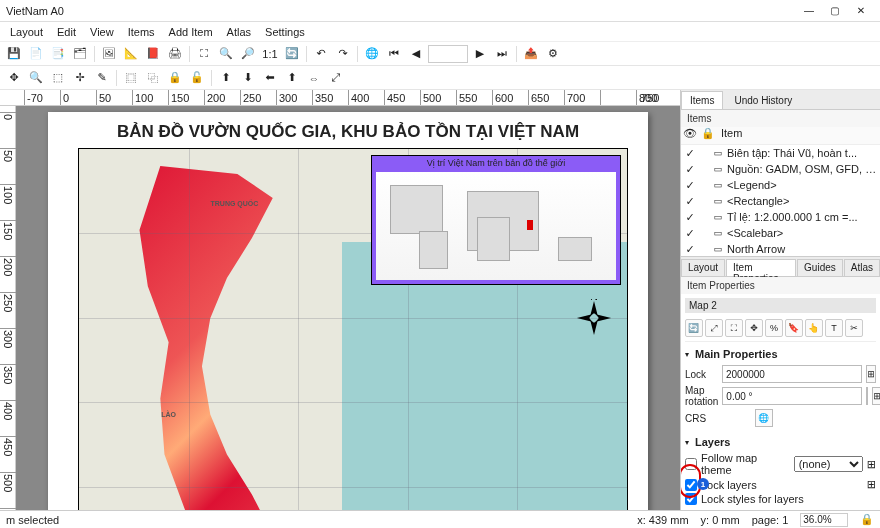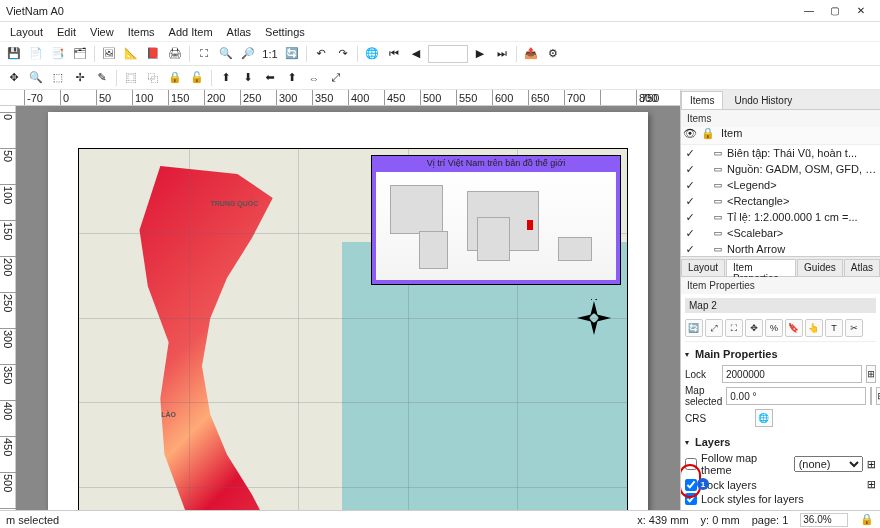--- a/index.html
+++ b/index.html
@@ -175,20 +175,21 @@
           <span class="tick" style="top: 186px;">250</span>
           <span class="tick" style="top: 222px;">300</span>
           <span class="tick" style="top: 258px;">350</span>
           <span class="tick" style="top: 294px;">400</span>
           <span class="tick" style="top: 330px;">450</span>
           <span class="tick" style="top: 366px;">500</span>
           <span class="tick" style="top: 402px;">550</span>
         </div>
       <div class="page-scroll">
         <div class="page">
+          <div class="map-title">BẢN ĐỒ VƯỜN QUỐC GIA, KHU BẢO TỒN TẠI VIỆT NAM</div>
           <div class="map-frame">
             <div class="sea" style="left:0;top:0;right:0;bottom:0"></div>
             <div class="land" style="left:0;top:0;width:48%;height:100%"></div>
             <div class="land" style="left:0;top:0;width:100%;height:22%"></div>
             <div class="vn" style="left:8%;top:4%;width:38%;height:95%"></div>
             <div class="grid-line" style="left:0;right:0;top:20%;height:1px"></div>
             <div class="grid-line" style="left:0;right:0;top:40%;height:1px"></div>
             <div class="grid-line" style="left:0;right:0;top:60%;height:1px"></div>
             <div class="grid-line" style="left:0;right:0;top:80%;height:1px"></div>
             <div class="grid-line" style="top:0;bottom:0;left:20%;width:1px"></div>
@@ -307,21 +308,21 @@
         <div class="gtitle">
             <span class="tri">▾</span>
             <b>Main Properties</b>
           </div>
         <div class="prop-row">
           <label>Lock</label>
           <input type="text" value="2000000" style="">
           <span class="end-btn">⊞</span>
         </div>
         <div class="prop-row">
-          <label>Map selected</label>
+          <label>Map rotation</label>
           <input type="text" value="0.00 °" style="">
           <span class="spin"></span>
           <span class="end-btn">⊞</span>
         </div>
         <div class="prop-row">
           <label>CRS</label>
           <span class="end-btn">🌐</span>
         </div>
       </div>
 

